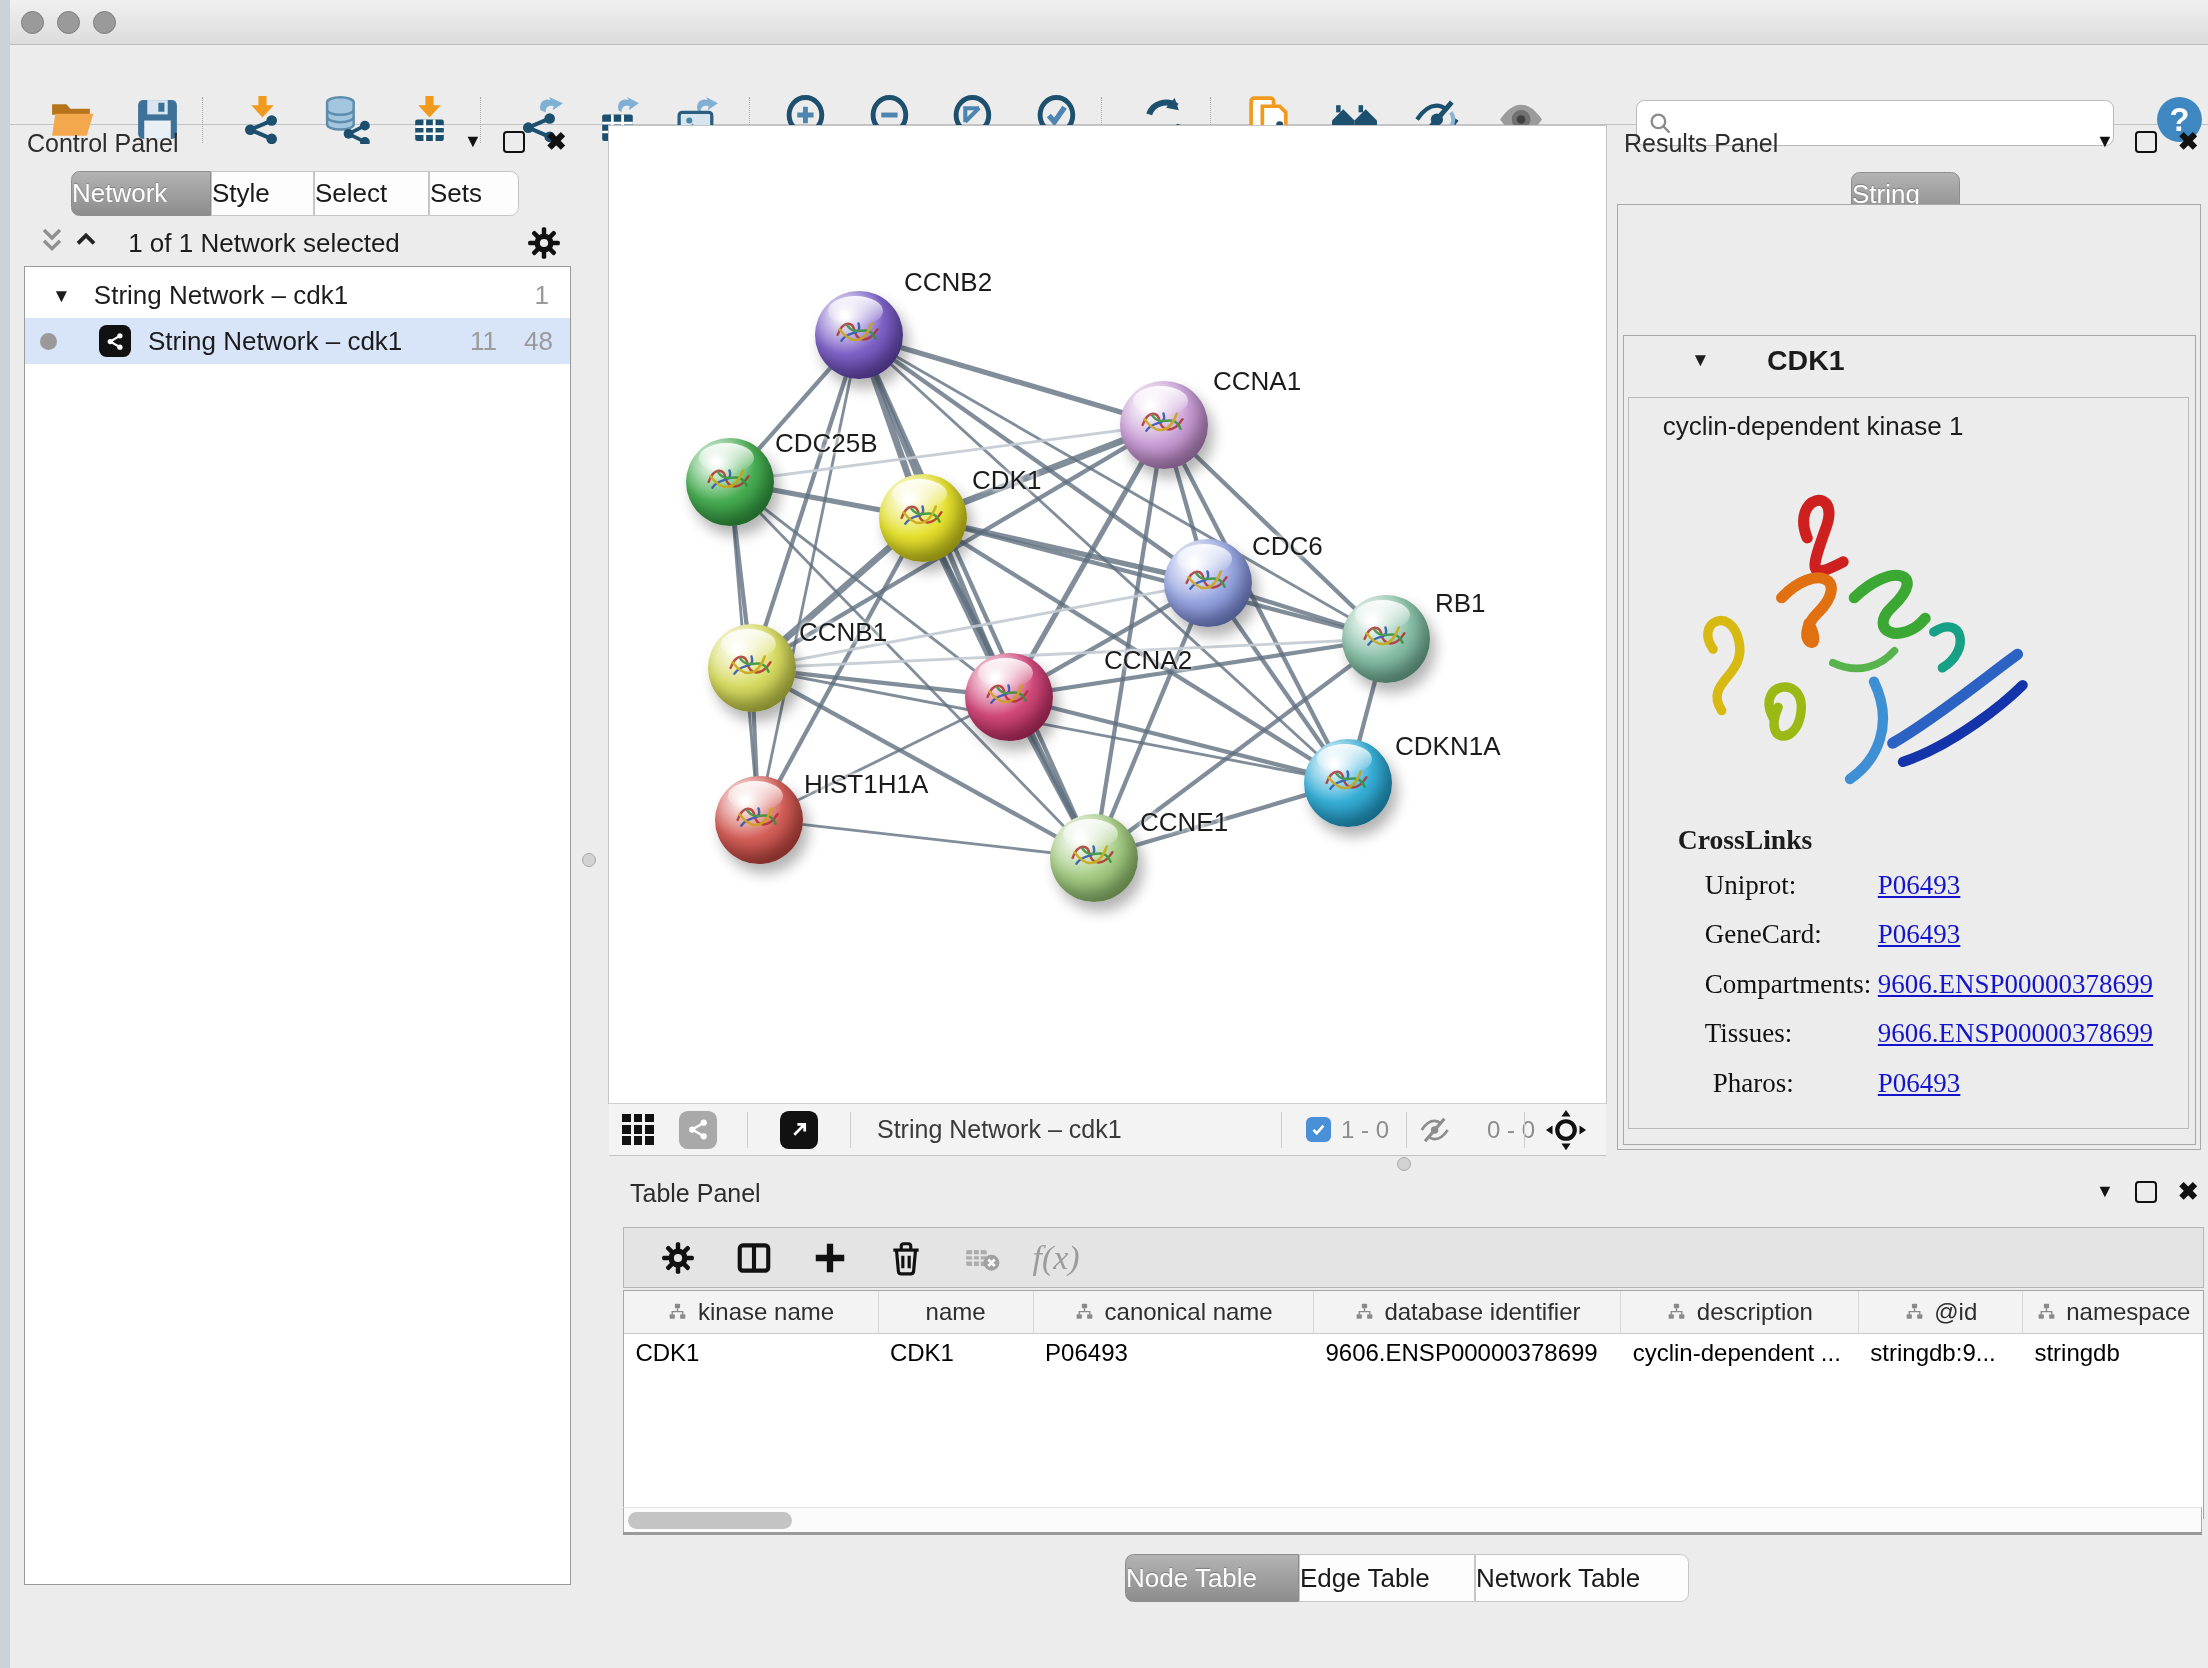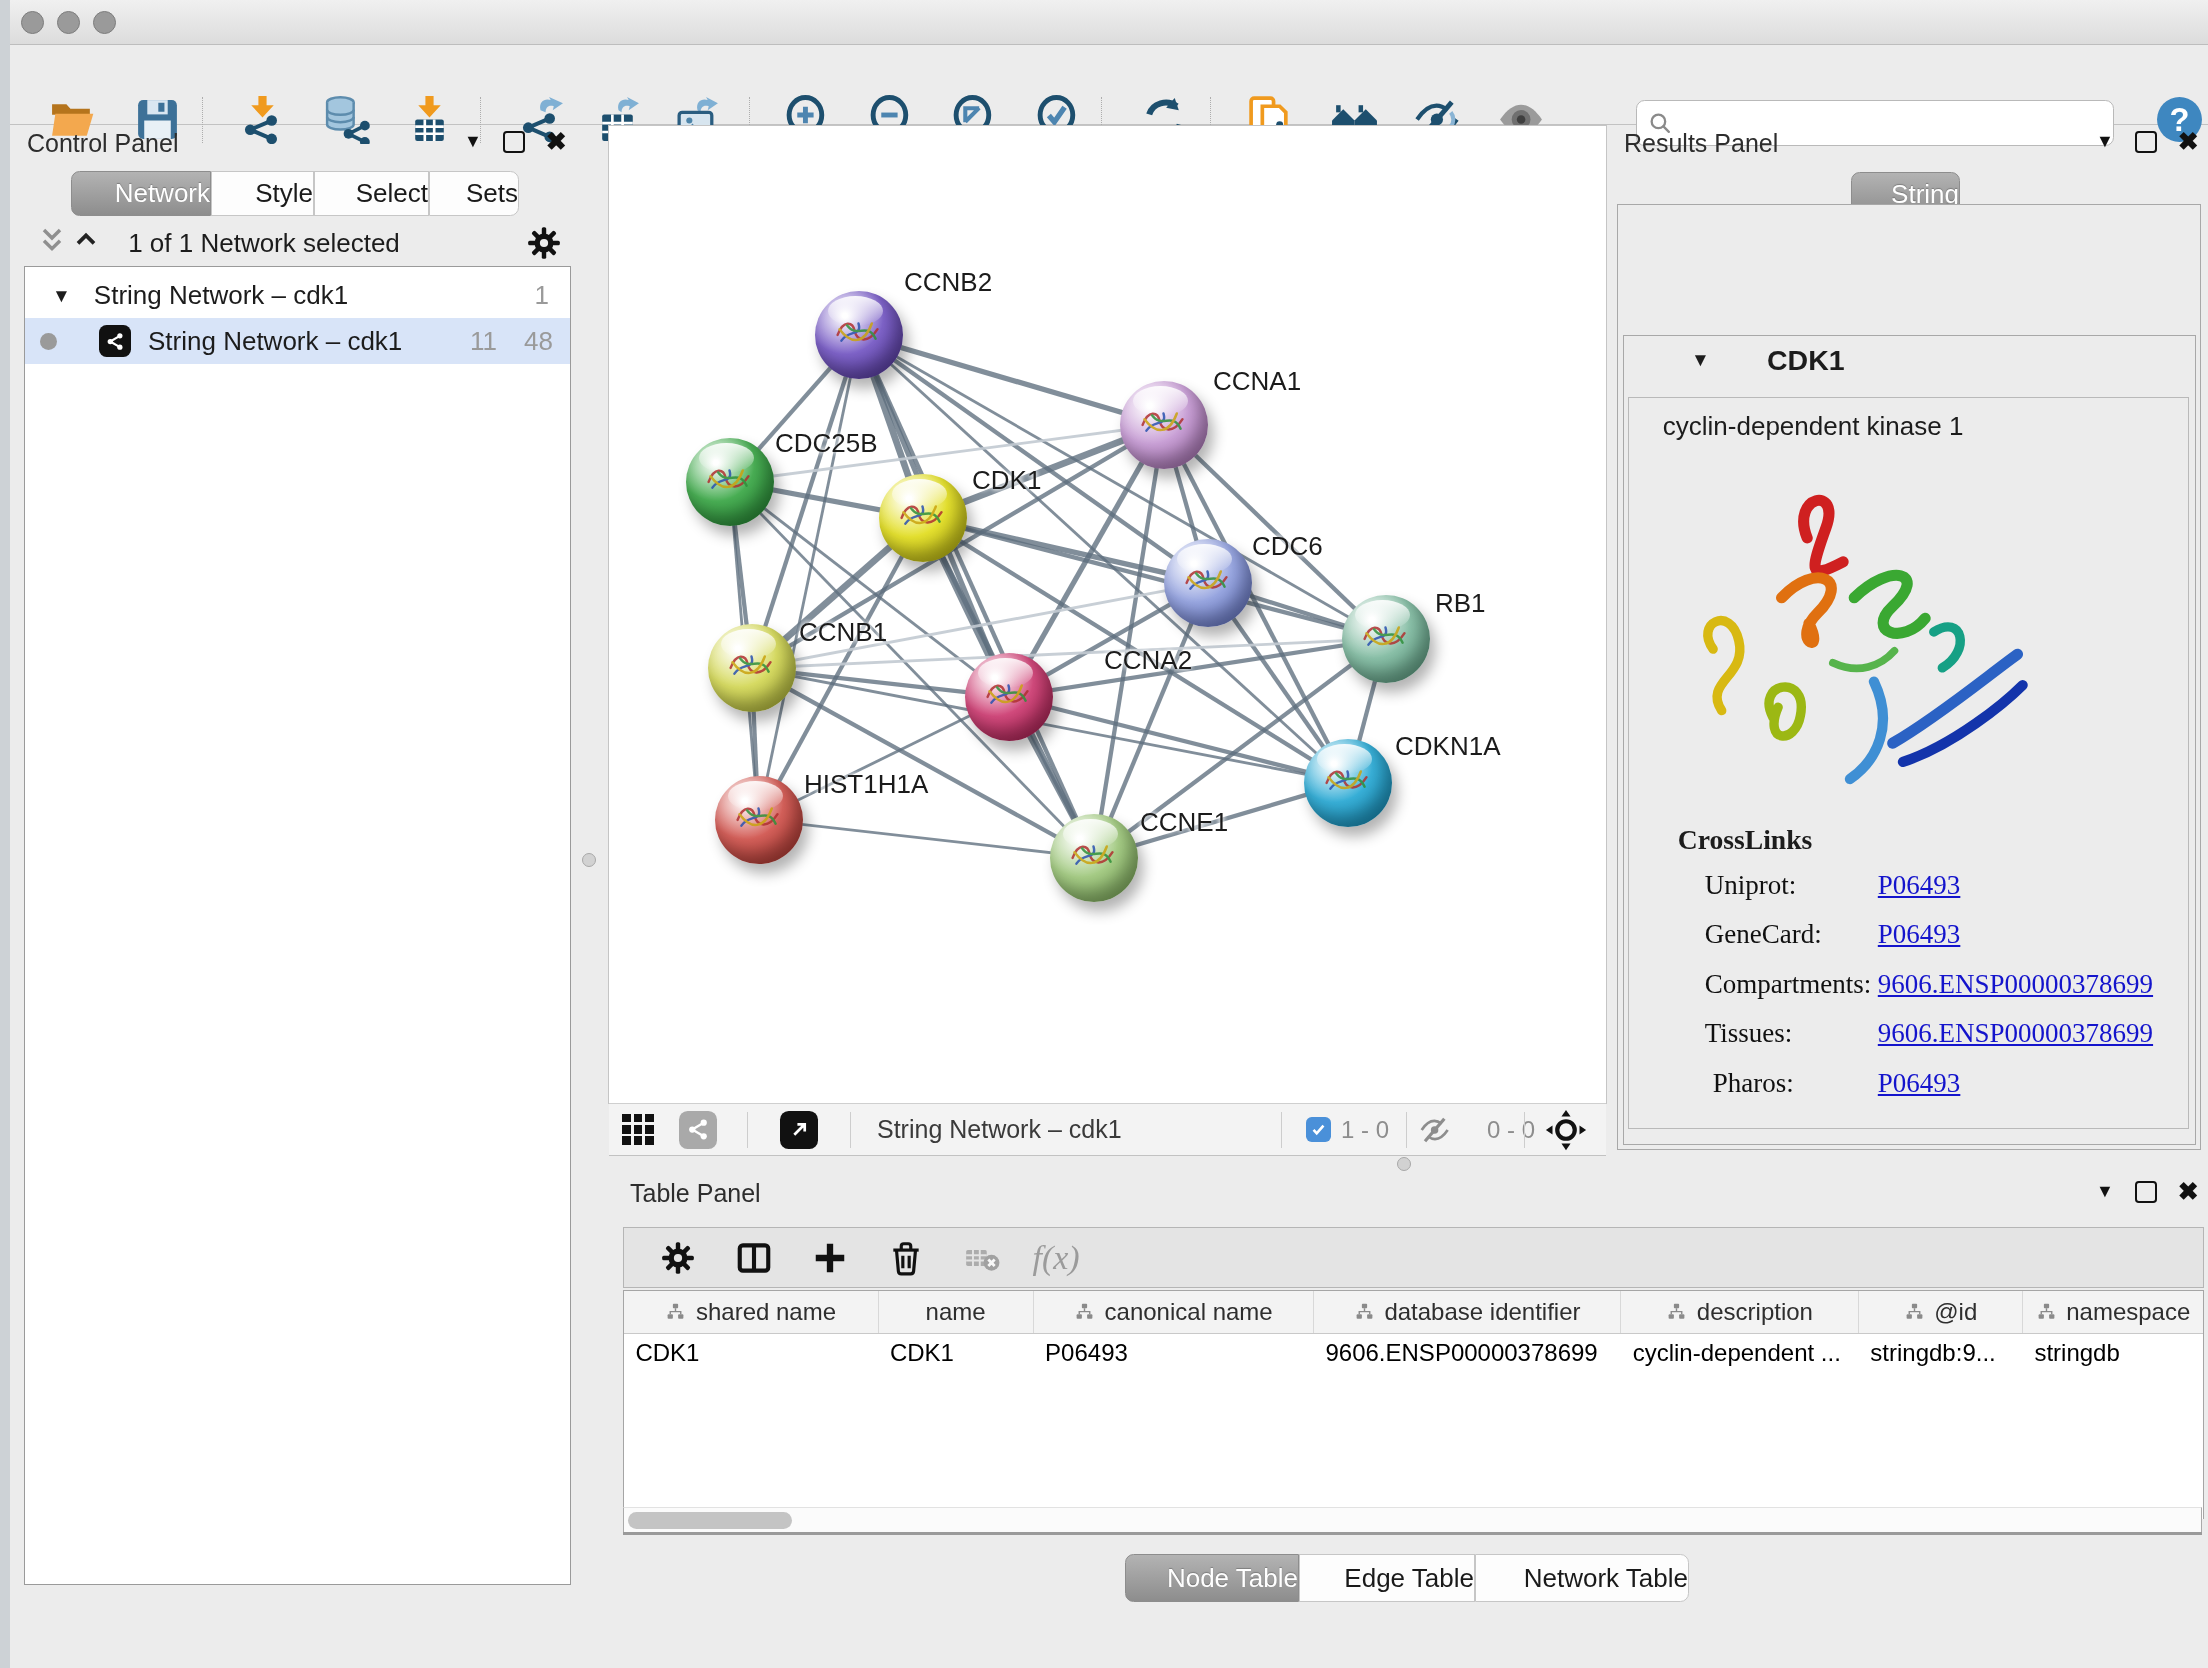--- a/index.html
+++ b/index.html
@@ -22,21 +22,21 @@
              border:1.9px solid #b9b9b9;border-radius:8.6px;display:flex;align-items:center;}
   .searchbox svg{width:25px;height:25px;margin-left:11.4px;}
   .searchbox input{border:none;outline:none;flex:1;font-size:23px;height:36px;background:transparent;
                    font-family:"Liberation Sans",sans-serif;}
   
   .phead{position:absolute;font-size:25px;color:#2d2d2d;}
   .picons{position:absolute;display:flex;gap:21px;align-items:center;}
   .pi-collapse{font-size:18px;color:#111;}
   .pi-float{width:18px;height:18px;border:2.9px solid #111;border-radius:3.8px;}
   .pi-close{font-size:25px;color:#111;font-weight:bold;line-height:1;}
-  .tabbtn{height:43px;line-height:43px;text-align:right;font-size:26px;background:#fdfdfd;
+  .tabbtn{height:43px;line-height:43px;text-align:left;font-size:26px;background:#fdfdfd;
           border:1px solid #c6c6c6;color:#1a1a1a;}
   .tabbtn.sel{background:linear-gradient(#b3b3b3,#8d8d8d);color:#fff;border-color:#8d8d8d;
               text-shadow:0 -1px 1px rgba(0,0,0,.25);}
   .rfirst{border-radius:8.6px 0 0 8.6px;}
   .rlast{border-radius:0 8.6px 8.6px 0;}
   
   .cp-treebox{position:absolute;left:24px;top:266px;width:545px;height:1317px;background:#fff;
               border:1.9px solid #9a9a9a;}
   .tree-row{position:absolute;left:0;width:100%;height:46px;display:flex;align-items:center;font-size:26px;}
   .tree-row.selrow{background:#d8e4f8;}
@@ -662,21 +662,21 @@
     <div class="thead">
       <div class="th c0">
           <svg width="21" height="21" viewBox="0 0 24 24">
             <g fill="#8a8a8a">
               <rect x="9" y="2" width="6" height="5" rx="1"></rect>
               <rect x="3" y="14" width="6" height="5" rx="1"></rect>
               <rect x="15" y="14" width="6" height="5" rx="1"></rect>
             </g>
             <path d="M12 7v4M6 14v-3h12v3" stroke="#8a8a8a" stroke-width="1.6" fill="none"></path>
           </svg>
-          <span>shared name</span>
+          <span>kinase name</span>
         </div>
       <div class="th c1">
           <span>name</span>
         </div>
       <div class="th c2">
           <svg width="21" height="21" viewBox="0 0 24 24">
             <g fill="#8a8a8a">
               <rect x="9" y="2" width="6" height="5" rx="1"></rect>
               <rect x="3" y="14" width="6" height="5" rx="1"></rect>
               <rect x="15" y="14" width="6" height="5" rx="1"></rect>

